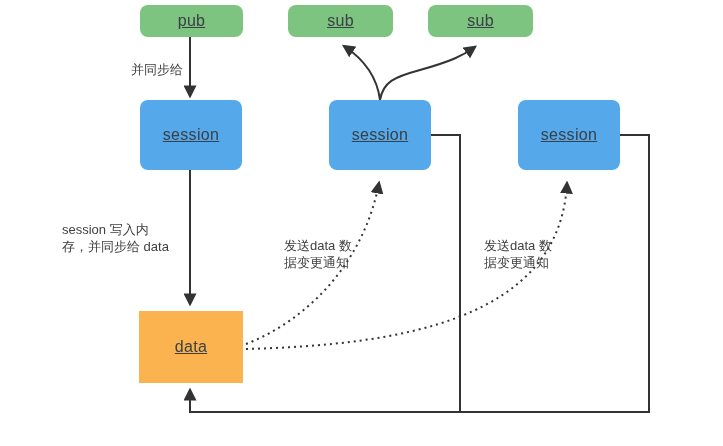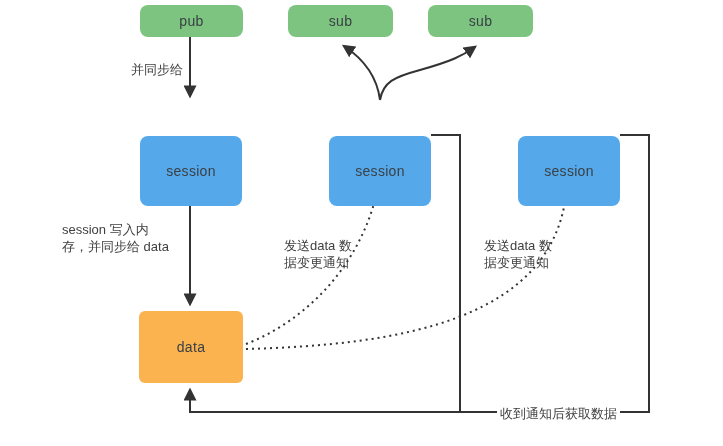--- a/index.html
+++ b/index.html
@@ -19,26 +19,27 @@
     font-family:"Liberation Sans","DejaVu Sans",sans-serif;
     overflow:hidden;
   }
   .edges{position:absolute;left:0;top:0;z-index:1;}
   .edges path{fill:none;stroke:var(--arrow);stroke-width:2px;}
   .edges path.dotted{stroke-dasharray:2 4;}
   .edges .head{fill:var(--arrow);stroke:none;}
   .node{
     position:absolute;z-index:2;
     display:flex;align-items:center;justify-content:center;
-    font-size:14px;color:var(--nodetext);
+    font-size:16px;color:var(--nodetext);
     letter-spacing:.3px;
+    text-decoration:underline;
   }
   .node.green{background:var(--green);border-radius:8px;}
-  .node.blue{background:var(--blue);border-radius:8px;margin-top:36px;}
-  .node.orange{background:var(--orange);border-radius:6px;}
+  .node.blue{background:var(--blue);border-radius:8px;}
+  .node.orange{background:var(--orange);border-radius:0;}
   .edge-label{
     position:absolute;z-index:3;
     font-size:13px;color:var(--label);
     line-height:17px;white-space:pre-line;
   }
   .center{text-align:left;}
   .onled{background:var(--bg);padding:0 3px;}
 
   
   .pub      {left:140px;top:5px;  width:103px;height:32px;}
@@ -113,15 +114,14 @@
 
   <div class="edge-label center lbl-write">session 写入内
 存，并同步给 data</div>
 
   <div class="edge-label center lbl-notify-m">发送data 数
 据变更通知</div>
 
   <div class="edge-label center lbl-notify-r">发送data 数
 据变更通知</div>
 
-  <div class="edge-label onled lbl-fetch">收到通知后获取数据</div>
 
 </div>
 
 </body></html>

